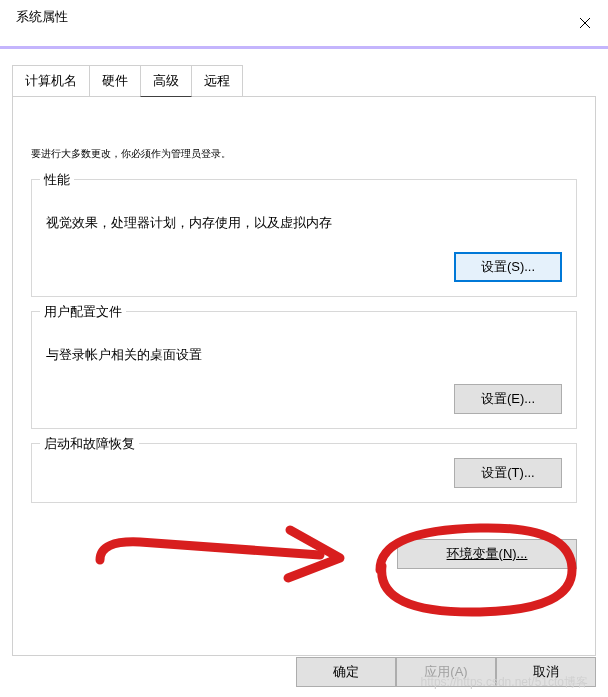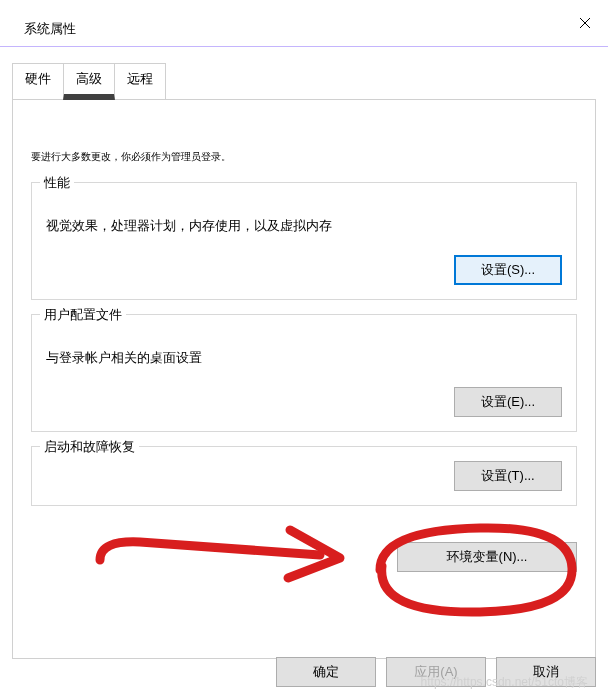--- a/index.html
+++ b/index.html
@@ -8,23 +8,23 @@
       font-size: 13px;
       background: #fff;
       width: 608px;
       height: 697px;
       overflow: hidden;
       position: relative;
     }
     .titlebar {
       display: flex;
       justify-content: space-between;
-      align-items: flex-end;
-      padding: 8px 0 8px 24px;
-      border-bottom: 1px solid #c4b5fd;
+      align-items: flex-start;
+      padding: 8px 0 8px 16px;
+      border-bottom: 3px solid #c4b5fd;
     }
     .titlebar-title { font-size: 13px; }
     .close-btn {
       width: 46px;
       height: 30px;
       display: flex;
       align-items: center;
       justify-content: center;
       cursor: pointer;
     }
@@ -40,21 +40,21 @@
       border-bottom: none;
       background: #fff;
       cursor: pointer;
       font-size: 13px;
       margin-right: -1px;
       position: relative;
     }
     .tab.active {
       background: #fff;
       z-index: 2;
-      border-bottom: 6px solid #404040;
+      border-bottom: 1px solid #404040;
       margin-bottom: -1px;
     }
     .tab:not(.active) {
       background: #fff;
     }
     .tab-content {
       border: 1px solid #d0d0d0;
       margin: 0 12px 0 12px;
       padding: 18px 18px 18px 18px;
       min-height: 560px;
@@ -99,30 +99,30 @@
     }
     .btn.highlighted {
       border: 2px solid #0078d7;
       background: #e5f1fb;
     }
     .env-row {
       display: flex;
       justify-content: flex-end;
       margin-top: 36px;
       margin-bottom: 8px;
+      text-decoration: underline;
     }
     .env-btn {
       min-width: 180px;
     }
     .dialog-actions {
       position: absolute;
       bottom: 10px;
       right: 12px;
       display: flex;
-      gap: 10px;
     }
     .dialog-actions .btn {
       min-width: 100px;
     }
     .btn.disabled {
       color: #a0a0a0;
     }
     .annotation {
       position: absolute;
       pointer-events: none;
@@ -144,20 +144,21 @@
   <span class="titlebar-title">系统属性</span>
   <div class="close-btn">
     <svg viewBox="0 0 12 12">
         <line x1="1" y1="1" x2="11" y2="11" stroke="#000" stroke-width="1"></line>
         <line x1="11" y1="1" x2="1" y2="11" stroke="#000" stroke-width="1"></line>
       </svg>
   </div>
 </div>
 
 <div class="tabs">
+  <div class="tab">计算机名</div>
   <div class="tab">硬件</div>
   <div class="tab active">高级</div>
   <div class="tab">远程</div>
 </div>
 
 <div class="tab-content">
   <div class="intro-text">要进行大多数更改，你必须作为管理员登录。</div>
 
   <div class="groupbox">
     <div class="groupbox-title">性能</div>

